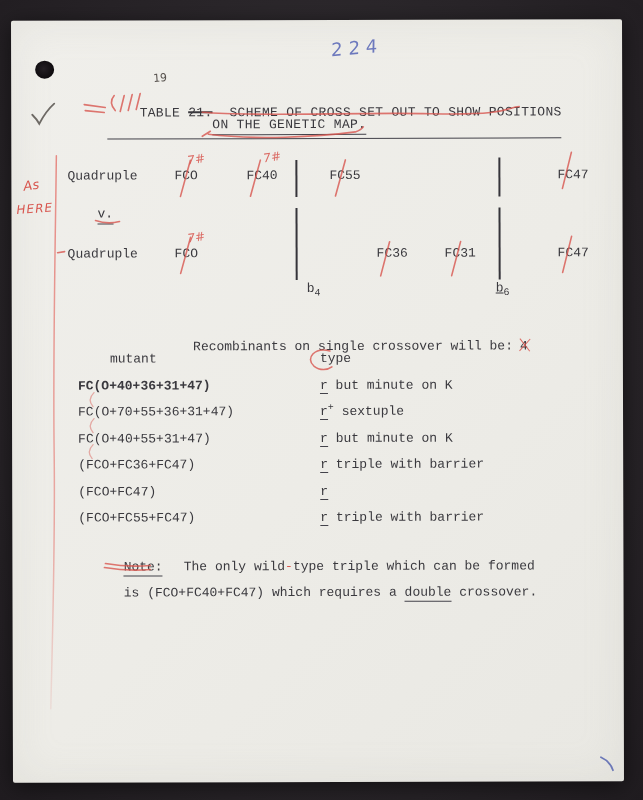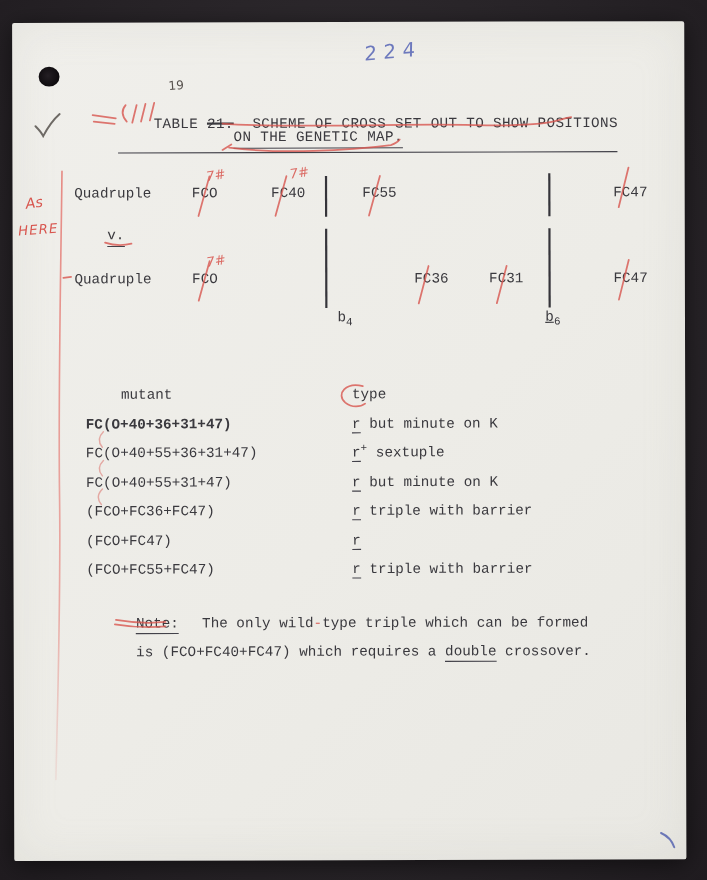--- a/index.html
+++ b/index.html
@@ -76,28 +76,31 @@
   <span class="abs" style="left:433px;top:226px;">FC31</span>
   <span class="abs" style="left:546px;top:226px;">FC47</span>
 
   <span class="abs" style="left:279px;top:261px;margin-left:16px;"><span>b</span><sub>4</sub></span>
   <span class="abs" style="left:484px;top:261px;text-decoration:underline;"><span>b</span><sub>6</sub></span>
 
   <span class="abs hand-red sevenhash" style="left:176px;top:131px;">7#</span>
   <span class="abs hand-red sevenhash" style="left:252px;top:129px;">7#</span>
   <span class="abs hand-red sevenhash" style="left:176px;top:209px;">7#</span>
 
+  <div class="abs" style="left:150px;top:303px;">
+    <span>Recombinants on single crossover will be:</span><span class="struckchar"><span>4</span><i class="x1"></i><i class="x2"></i></span>
+  </div>
 
   <span class="abs" style="left:98px;top:331px;">mutant</span>
   <span class="abs" style="left:308px;top:331px;">type</span>
 
   <span class="abs" style="left:66px;top:358px;font-weight:bold;">FC(O+40+36+31+47)</span>
   <span class="abs" style="left:308px;top:358px;"><span class="rlabel">r</span><span class="sup"></span><span> but minute on K</span></span>
 
-  <span class="abs" style="left:66px;top:384px;">FC(O+40+55+36+31+47)</span>
+  <span class="abs" style="left:66px;top:384px;">FC(O+70+55+36+31+47)</span>
   <span class="abs" style="left:308px;top:384px;"><span class="rlabel">r</span><span class="sup">+</span><span> sextuple</span></span>
 
   <span class="abs" style="left:66px;top:411px;">FC(O+40+55+31+47)</span>
   <span class="abs" style="left:308px;top:411px;"><span class="rlabel">r</span><span class="sup"></span><span> but minute on K</span></span>
 
   <span class="abs" style="left:66px;top:437px;">(FCO+FC36+FC47)</span>
   <span class="abs" style="left:308px;top:437px;"><span class="rlabel">r</span><span class="sup"></span><span> triple with barrier</span></span>
 
   <span class="abs" style="left:66px;top:464px;">(FCO+FC47)</span>
   <span class="abs" style="left:308px;top:464px;"><span class="rlabel">r</span><span class="sup"></span><span></span></span>

